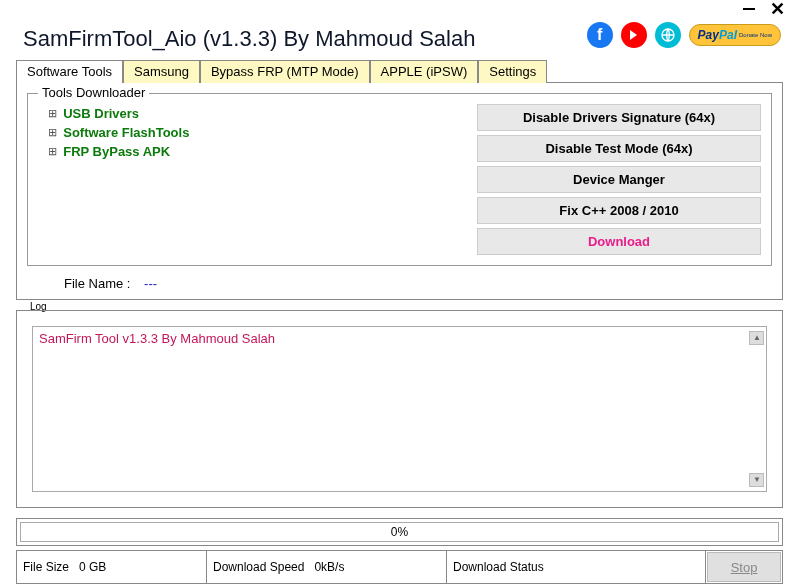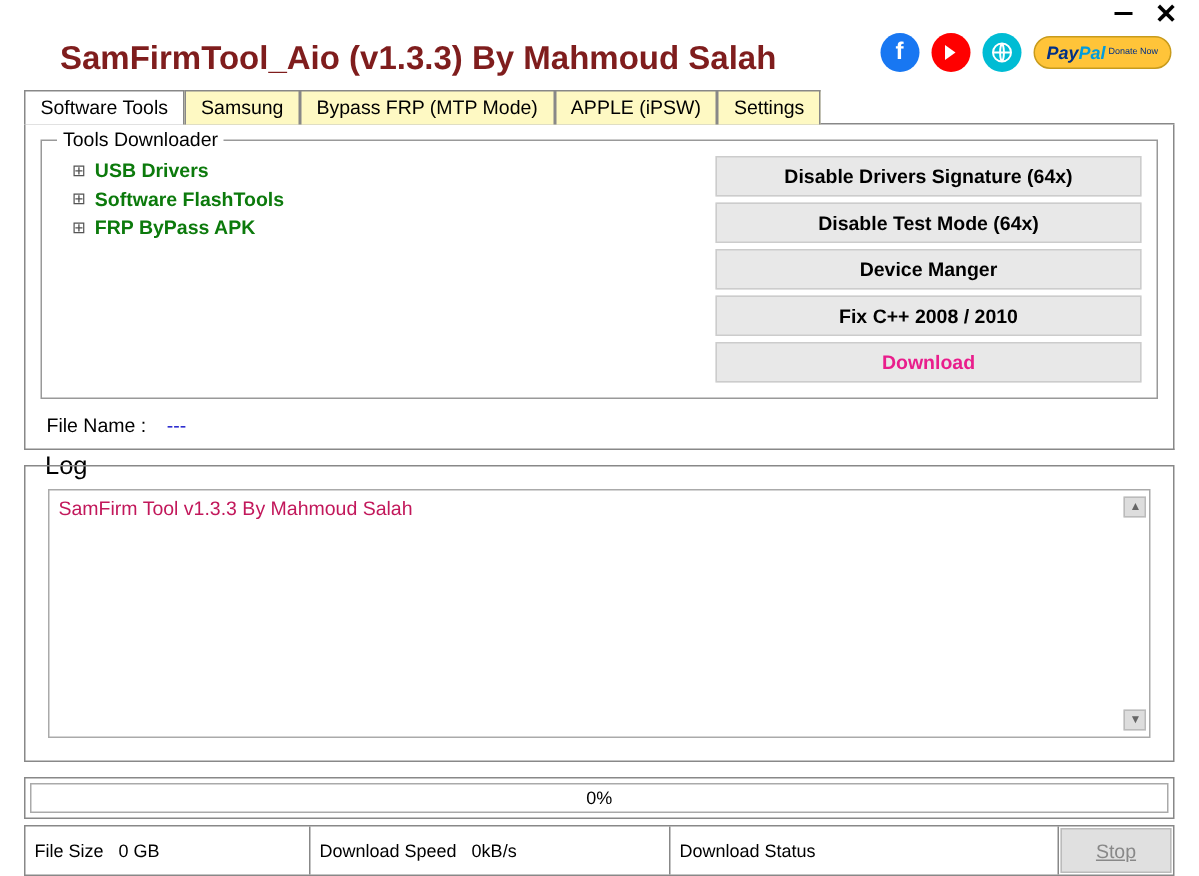--- a/index.html
+++ b/index.html
@@ -12,24 +12,24 @@
   overflow: hidden;
   position: relative;
 }
 .topbar {
   height: 20px;
   position: relative;
 }
 .topbar .min { position: absolute; right: 44px; top: 8px; width: 12px; height: 2px; background: #000; cursor: pointer;}
 .topbar .close { position: absolute; right: 14px; top: 0; font-size: 18px; font-weight: bold; cursor: pointer; line-height: 1;}
 .app-title {
-  color: #7f1d1d;
+  color: #0f172a;
   font-size: 22px;
-  font-weight: 700;
-  padding: 6px 0 8px 40px;
+  font-weight: 400;
+  padding: 6px 0 8px 23px;
 }
 .header-row { position: relative; }
 .social {
   position: absolute;
   right: 18px;
   top: 2px;
   display: flex;
   gap: 8px;
   align-items: center;
 }
@@ -117,32 +117,32 @@
 .tool-btn {
   background: #e8e8e8;
   border: 1px solid #ccc;
   padding: 5px 0;
   text-align: center;
   font-weight: bold;
   cursor: pointer;
   font-size: 13px;
 }
 .tool-btn.pink { color: #e91e8c; font-weight: bold;}
-.filename-row { padding: 4px 4px 0 4px; font-size: 13px;}
+.filename-row { padding: 4px 4px 0 4px; font-size: 13px; margin-left: 33px;}
 .filename-row .val { color: #2020cc; margin-left: 10px;}
 .log-wrap {
   margin: 10px 16px 0 16px;
   position: relative;
 }
 .log-label {
   position: absolute;
   top: -9px; left: 10px;
   background: #fff;
   padding: 0 4px;
-  font-size: 17px;
+  font-size: 10px;
 }
 .log-box {
   border: 1px solid #888;
   height: 198px;
   padding: 15px;
   position: relative;
 }
 .log-inner {
   border: 1px solid #aaa;
   height: 100%;

